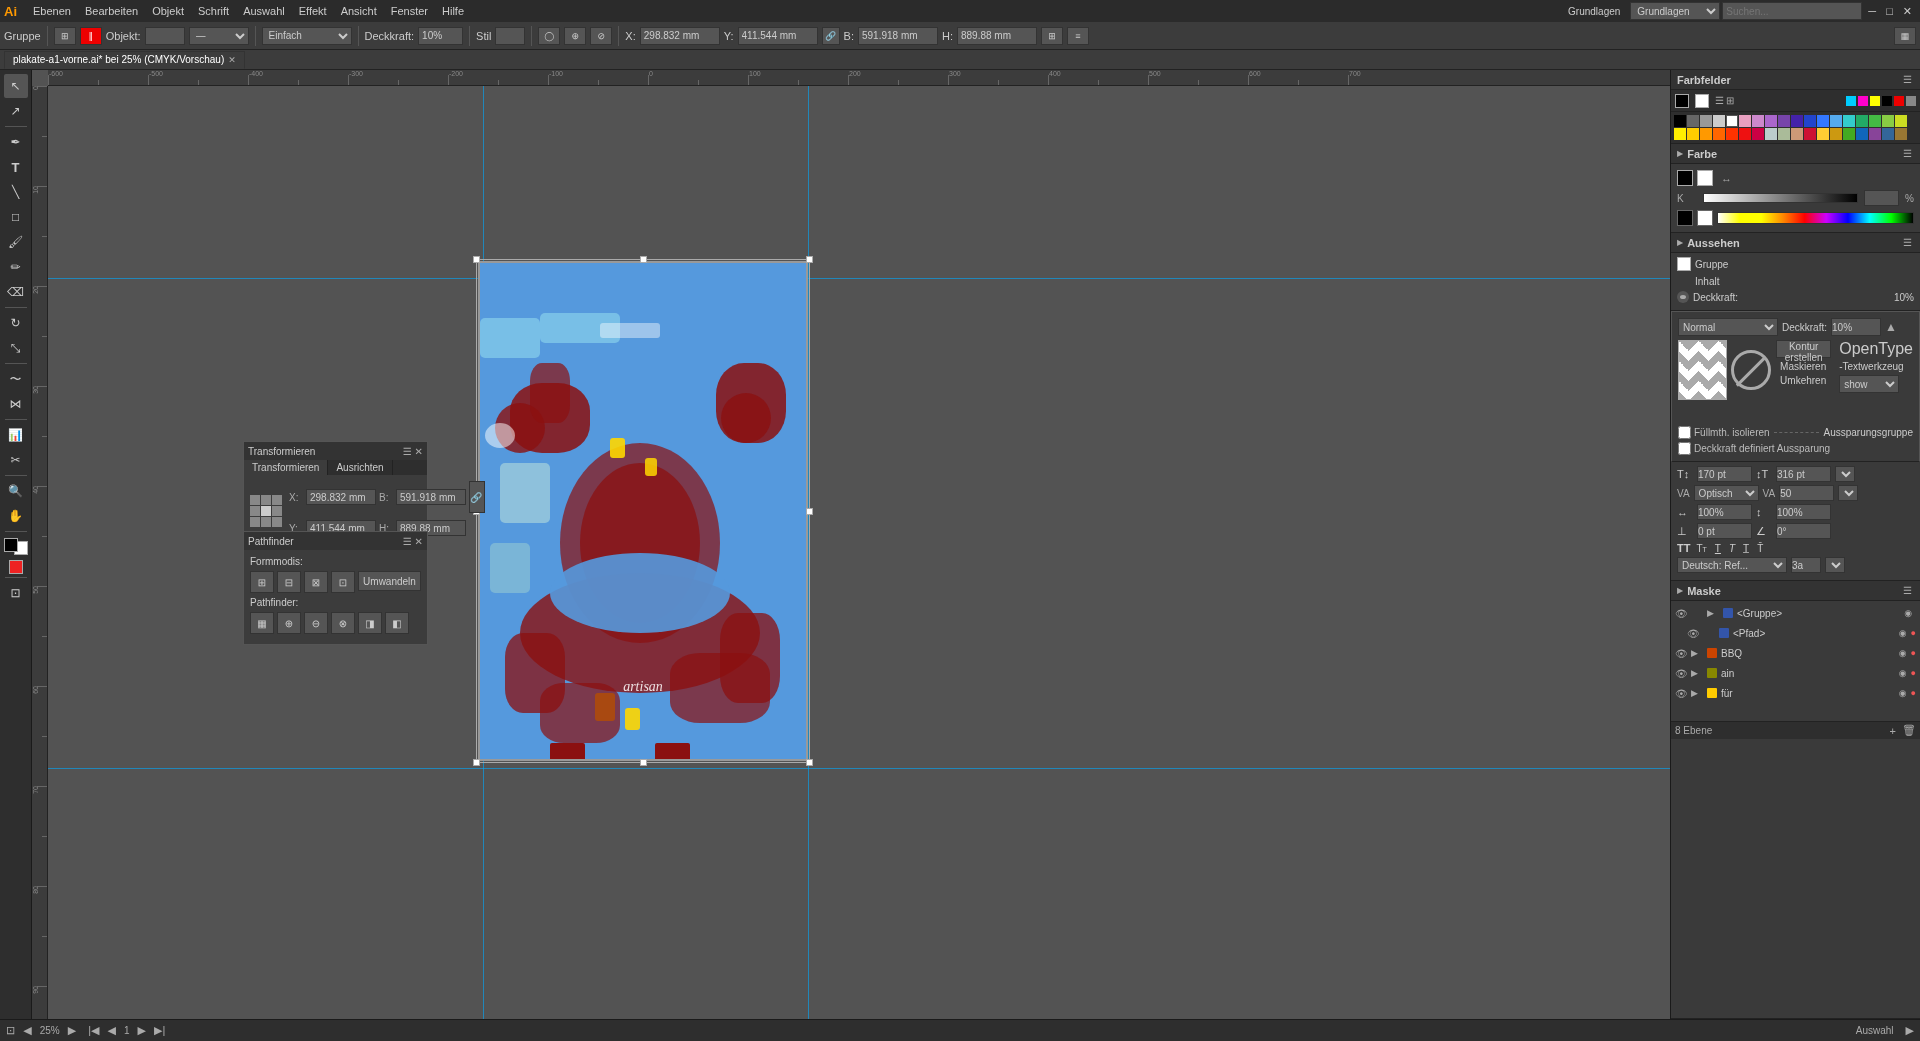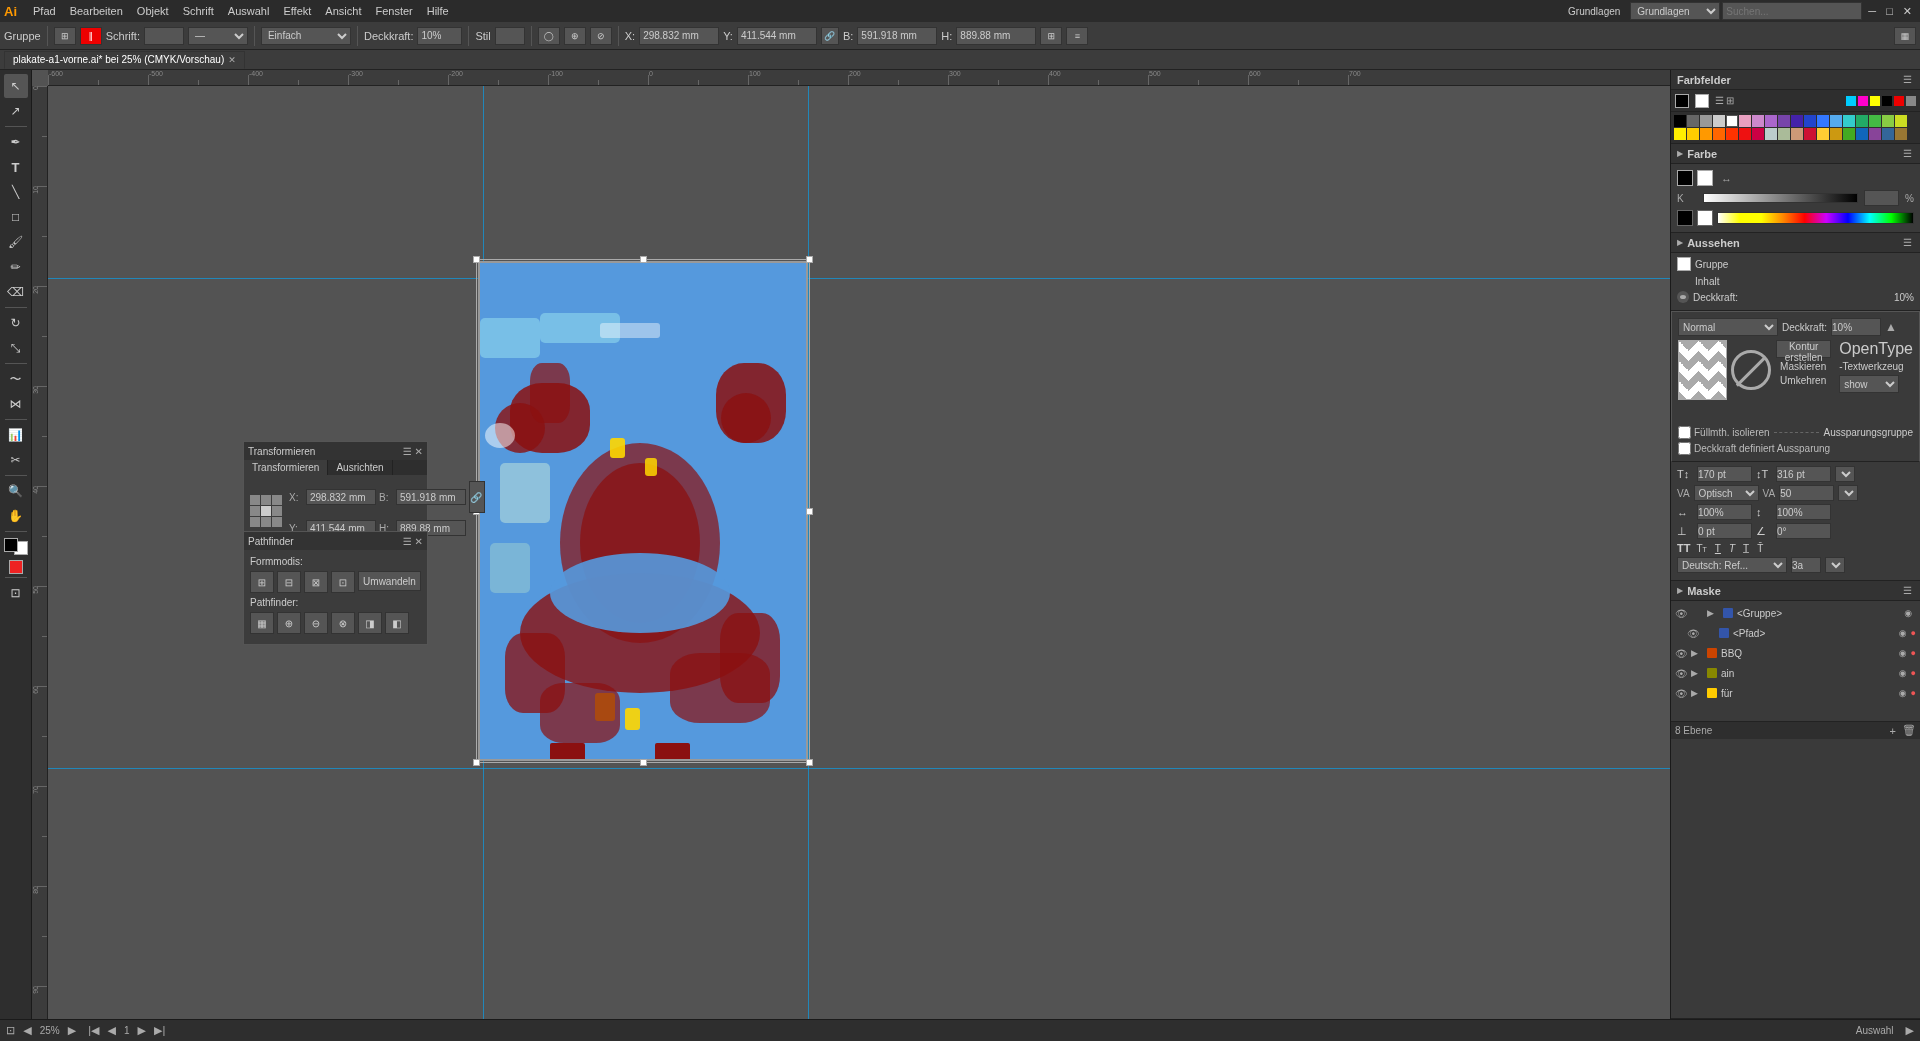--- a/index.html
+++ b/index.html
@@ -213,21 +213,21 @@
       width: 100%; height: 22px; background: #2e2e2e; display: flex; align-items: center;
       padding: 0 6px; gap: 8px; border-top: 1px solid #1a1a1a;
     }
     .status-item { color: #aaa; font-size: 10px; }
   </style>
 </head>
 <body>
 
 <div id="menubar">
   <span class="app-logo">Ai</span>
-  <span class="menu-item">Pfad</span>
+  <span class="menu-item">Ebenen</span>
   <span class="menu-item">Bearbeiten</span>
   <span class="menu-item">Objekt</span>
   <span class="menu-item">Schrift</span>
   <span class="menu-item">Auswahl</span>
   <span class="menu-item">Effekt</span>
   <span class="menu-item">Ansicht</span>
   <span class="menu-item">Fenster</span>
   <span class="menu-item">Hilfe</span>
   <div style="flex:1"></div>
   <span style="color:#ccc;font-size:10px;margin-right:8px;">Grundlagen</span>
@@ -237,21 +237,21 @@
   <span style="color:#ccc;margin:0 4px;cursor:pointer;">□</span>
   <span style="color:#ccc;margin:0 4px;cursor:pointer;">✕</span>
 </div>
 
 <div id="toolbar">
   <span class="toolbar-label">Gruppe</span>
   <div class="toolbar-separator"></div>
 
   <div class="float-icon" style="width:22px;height:18px;">⊞</div>
   <div class="float-icon" style="width:22px;height:18px;background:#e00;color:#fff;">∥</div>
-  <span class="toolbar-label">Schrift:</span>
+  <span class="toolbar-label">Objekt:</span>
   <div style="width:40px;height:18px;background:#555;border:1px solid #333;display:flex;align-items:center;justify-content:center;"></div>
   <select class="toolbar-select" style="width:60px;"><option>—</option></select>
   <div class="toolbar-separator"></div>
   <select class="toolbar-select" style="width:90px;"><option>Einfach</option></select>
   <div class="toolbar-separator"></div>
   <span class="toolbar-label">Deckkraft:</span>
   <input class="toolbar-input" style="width: 45px;" value="10%">
   <div class="toolbar-separator"></div>
   <span class="toolbar-label">Stil</span>
   <div style="width:30px;height:18px;background:#555;border:1px solid #333;"></div>
@@ -430,20 +430,23 @@
         <div class="yellow-shape" style="left:145px;top:445px;width:15px;height:22px;border-radius:3px;opacity:0.9;"></div>
 
         <div class="cyan-shape" style="left:0px;top:55px;width:60px;height:40px;border-radius:5px;"></div>
         <div class="cyan-shape" style="left:60px;top:50px;width:80px;height:30px;border-radius:5px;"></div>
         <div style="position:absolute;left:20px;top:200px;width:50px;height:60px;background:rgba(180,220,220,0.6);border-radius:5px;"></div>
         <div style="position:absolute;left:10px;top:280px;width:40px;height:50px;background:rgba(160,210,210,0.5);border-radius:5px;"></div>
 
         <div class="white-shape" style="left:5px;top:160px;width:30px;height:25px;border-radius:50%;opacity:0.6;"></div>
         <div class="white-shape" style="left:120px;top:60px;width:60px;height:15px;border-radius:3px;opacity:0.5;"></div>
 
+        <div style="position:absolute;bottom:30px;left:20px;right:20px;height:50px;">
+          <div style="font-family:serif;font-size:14px;color:rgba(255,255,255,0.85);text-align:center;font-style:italic;">artisan</div>
+        </div>
 
         <div class="red-shape" style="left:70px;top:480px;width:35px;height:30px;border-radius:2px;"></div>
         <div class="red-shape" style="left:175px;top:480px;width:35px;height:30px;border-radius:2px;"></div>
 
         <div class="red-shape" style="left:25px;top:370px;width:60px;height:80px;border-radius:30%;opacity:0.75;"></div>
         <div class="red-shape" style="left:240px;top:350px;width:60px;height:90px;border-radius:30%;opacity:0.75;"></div>
         <div class="red-shape" style="left:190px;top:390px;width:100px;height:70px;border-radius:30%;opacity:0.7;"></div>
         <div class="red-shape" style="left:60px;top:420px;width:80px;height:60px;border-radius:30%;opacity:0.7;"></div>
       </div>
 

